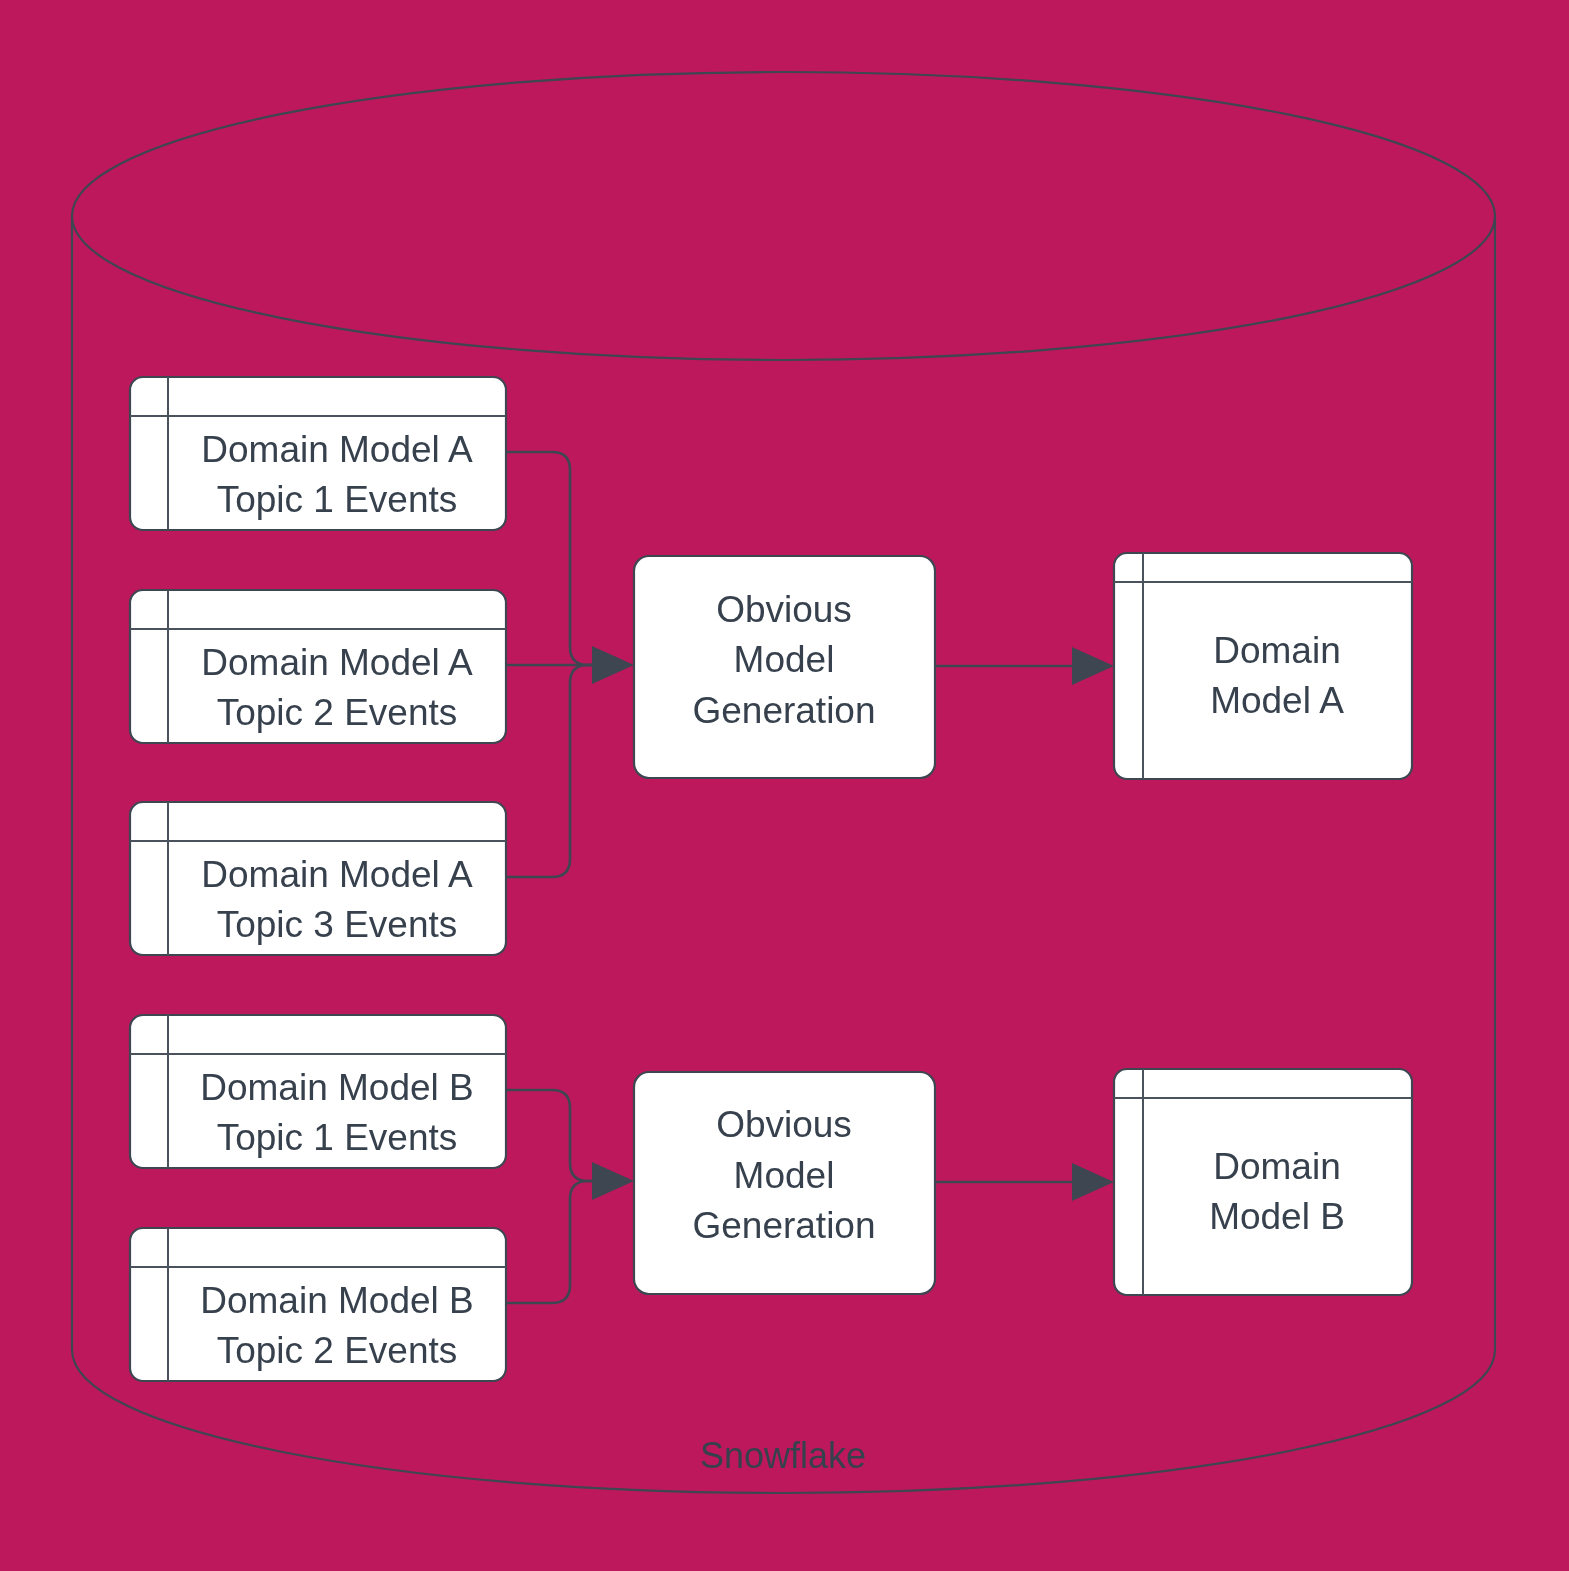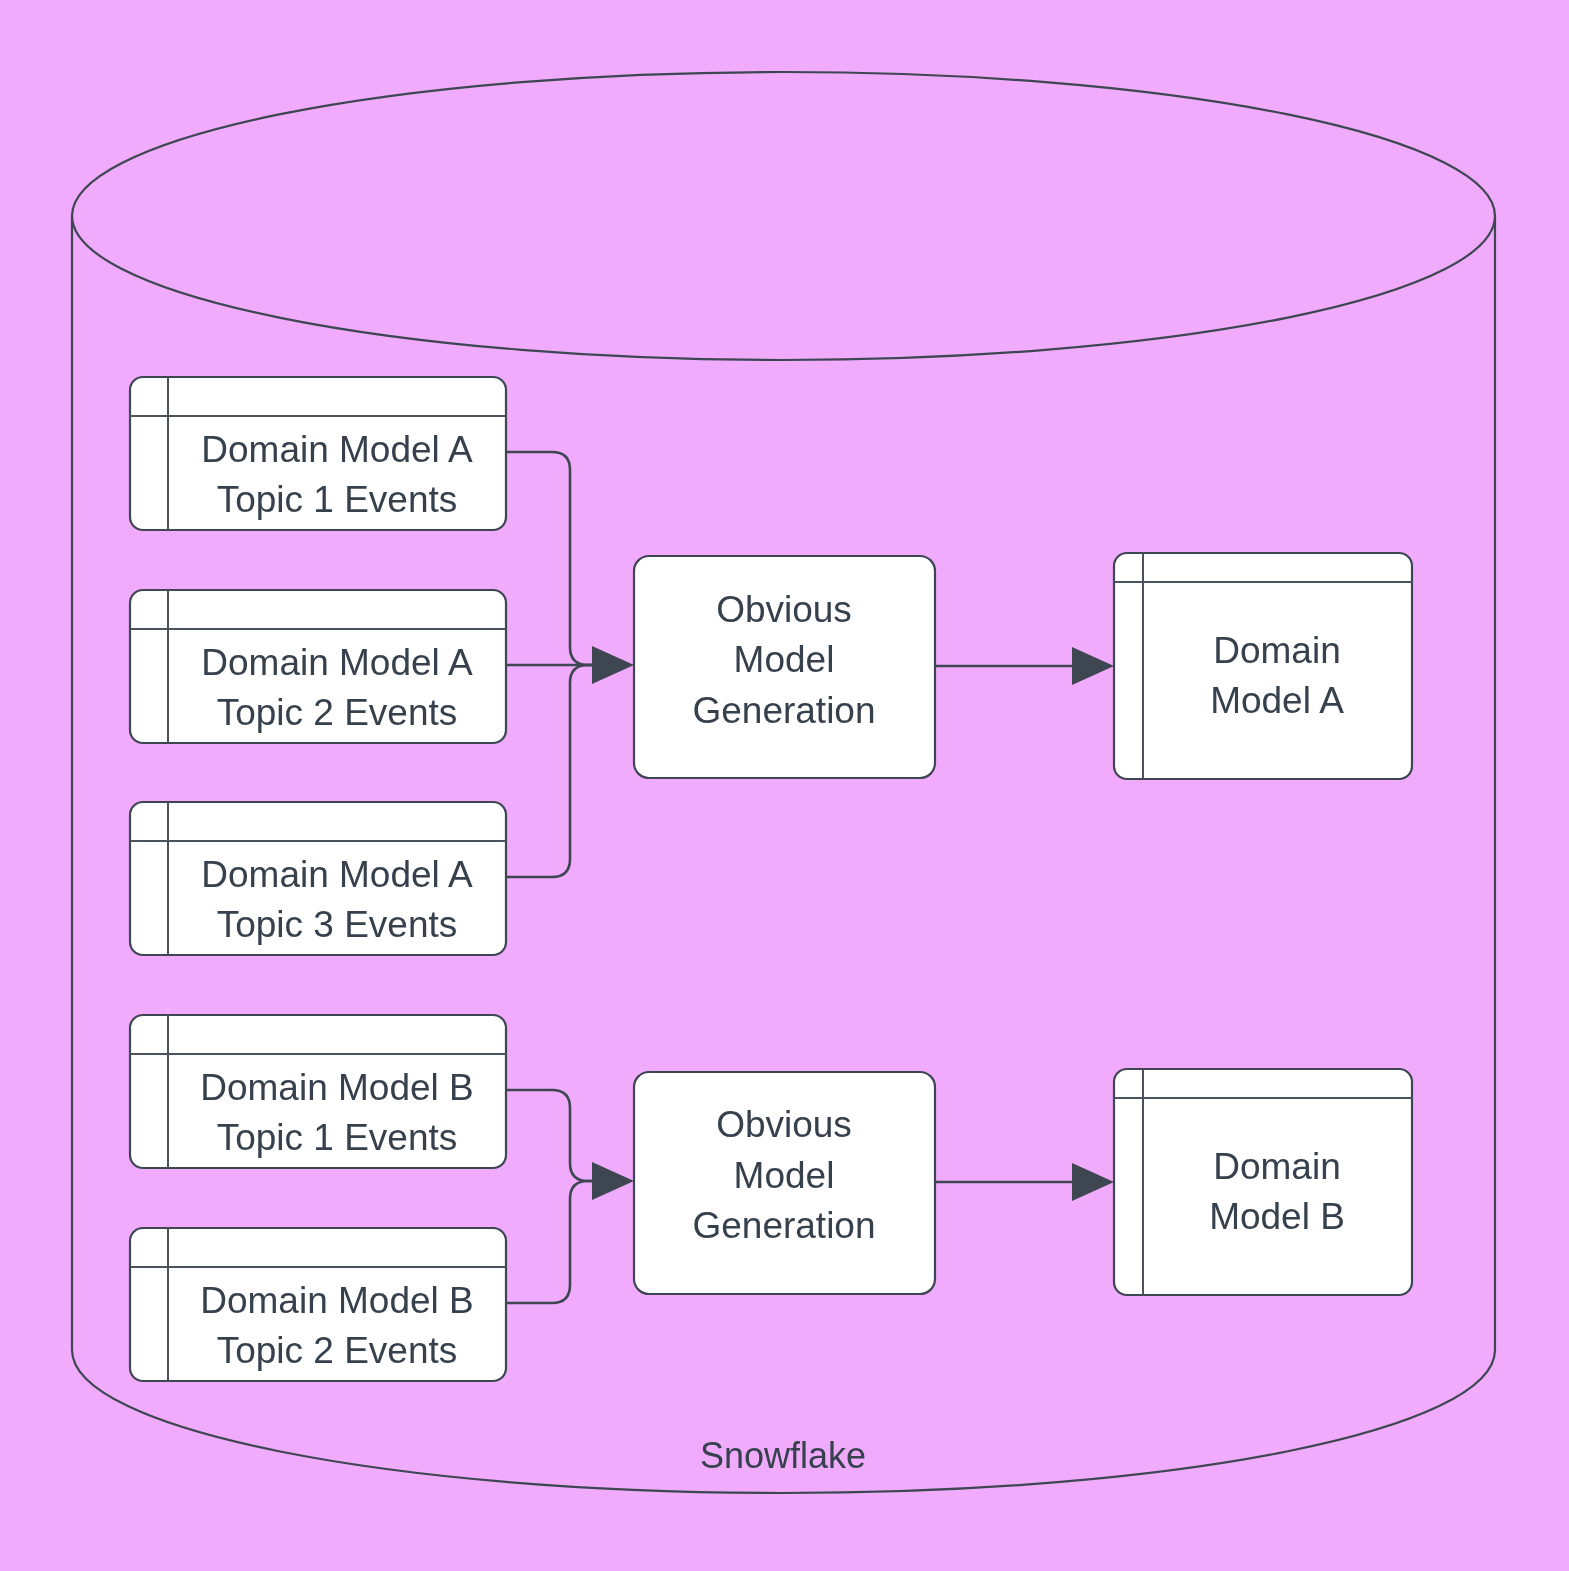--- a/index.html
+++ b/index.html
@@ -7,21 +7,21 @@
     padding: 0;
     background: #ffffff;
   }
   body {
     font-family: "Liberation Sans", sans-serif;
   }
   #stage {
     position: relative;
     width: 1569px;
     height: 1571px;
-    background: #f0abfc;
+    background: #be185d;
     overflow: hidden;
   }
   #diagram-svg {
     position: absolute;
     left: 0;
     top: 0;
     width: 1569px;
     height: 1571px;
     display: block;
   }

